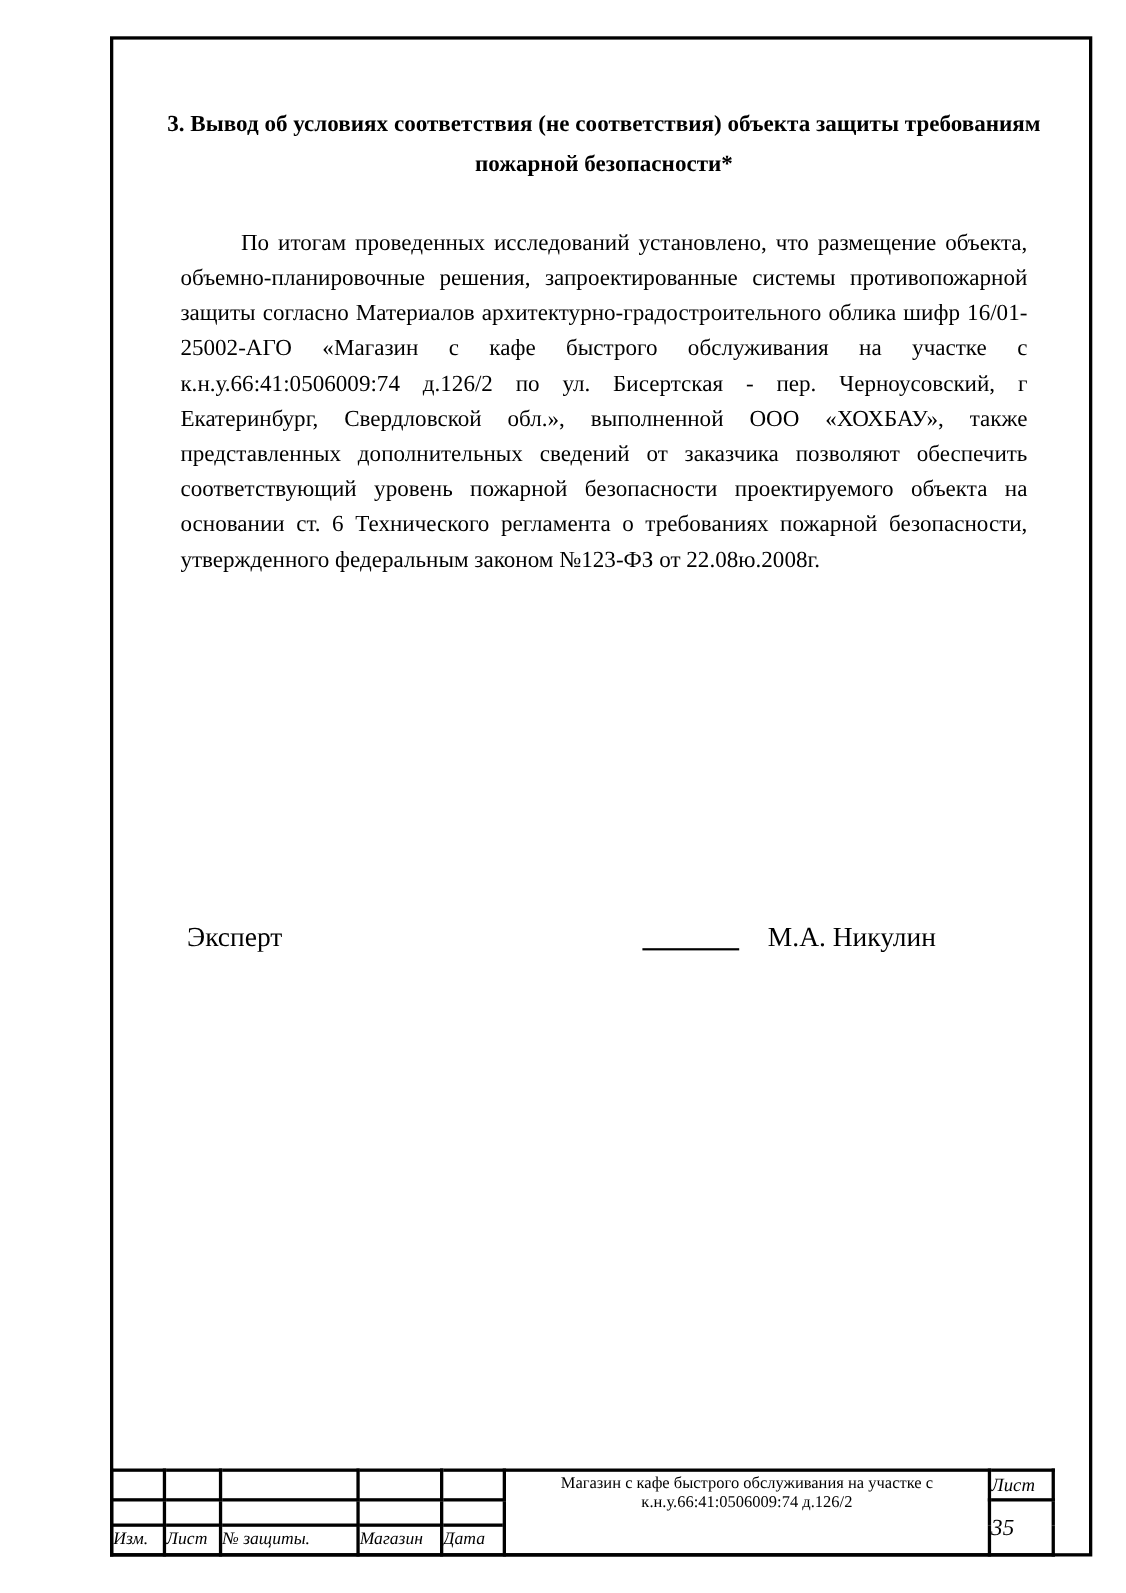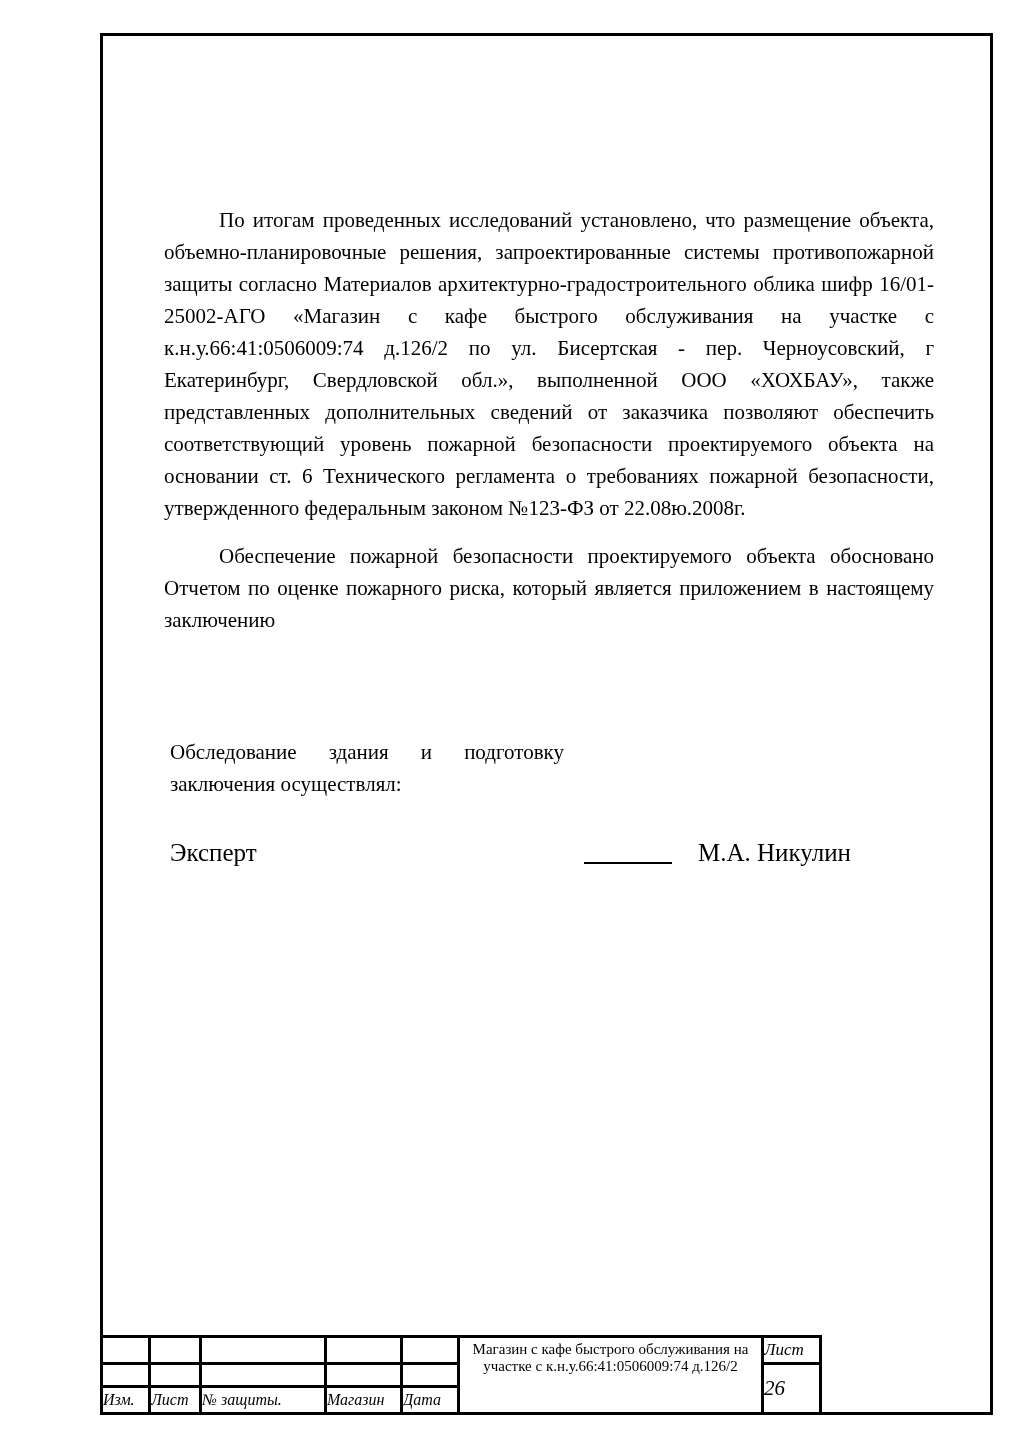--- a/index.html
+++ b/index.html
@@ -77,21 +77,21 @@
     left: 698px;
     top: 840px;
     font-size: 25px;
     line-height: 26px;
   }
   
   .stamp {
     position: absolute;
     left: 100px;
     top: 1335px;
-    width: 722px;
+    width: 859px;
     height: 80px;
   }
   .stamp table {
     width: 100%;
     height: 100%;
     border-collapse: collapse;
     table-layout: fixed;
   }
   .stamp td {
     border: 3px solid #000000;
@@ -128,27 +128,26 @@
     font-size: 21px;
   }
 </style>
 </head>
 <body>
 
 <div class="page">
 
   <div class="frame"></div>
 
+  <div class="heading">3. Вывод об условиях соответствия (не соответствия) объекта защиты требованиям пожарной безопасности*</div>
 
   <div class="flow">
     <p>По итогам проведенных исследований установлено, что размещение объекта, объемно-планировочные решения, запроектированные системы противопожарной защиты согласно Материалов архитектурно-градостроительного облика шифр 16/01-25002-АГО «Магазин с кафе быстрого обслуживания на участке с к.н.у.66:41:0506009:74 д.126/2 по ул. Бисертская - пер. Черноусовский, г Екатеринбург, Свердловской обл.», выполненной ООО «ХОХБАУ», также представленных дополнительных сведений от заказчика позволяют обеспечить соответствующий уровень пожарной безопасности проектируемого объекта на основании ст. 6 Технического регламента о требованиях пожарной безопасности, утвержденного федеральным законом №123-ФЗ от 22.08ю.2008г.</p>
-    <p>Обеспечение пожарной безопасности проектируемого объекта обосновано Отчетом по оценке пожарного риска, который является приложением в настоящему заключению</p>
   </div>
 
-  <div class="surveyor">Обследование здания и подготовку заключения осуществлял:</div>
 
   <div class="expert-label">Эксперт</div>
 
   <div class="sig-line"></div>
 
   <div class="expert-name">М.А. Никулин</div>
 
   <div class="stamp">
     <table>
       <tbody>
@@ -160,21 +159,21 @@
         <td class="c5"></td>
         <td class="doc-title-cell" rowspan="3">Магазин с кафе быстрого обслуживания на участке с к.н.у.66:41:0506009:74 д.126/2</td>
         <td class="c-sheet sheet-label-cell">Лист</td>
       </tr>
       <tr class="r2">
         <td></td>
         <td></td>
         <td></td>
         <td></td>
         <td></td>
-        <td class="sheet-num-cell" rowspan="2">26</td>
+        <td class="sheet-num-cell" rowspan="2">35</td>
       </tr>
       <tr class="r3">
         <td>Изм.</td>
         <td>Лист</td>
         <td>№ защиты.</td>
         <td>Магазин</td>
         <td>Дата</td>
       </tr>
     </tbody>
       </table>

